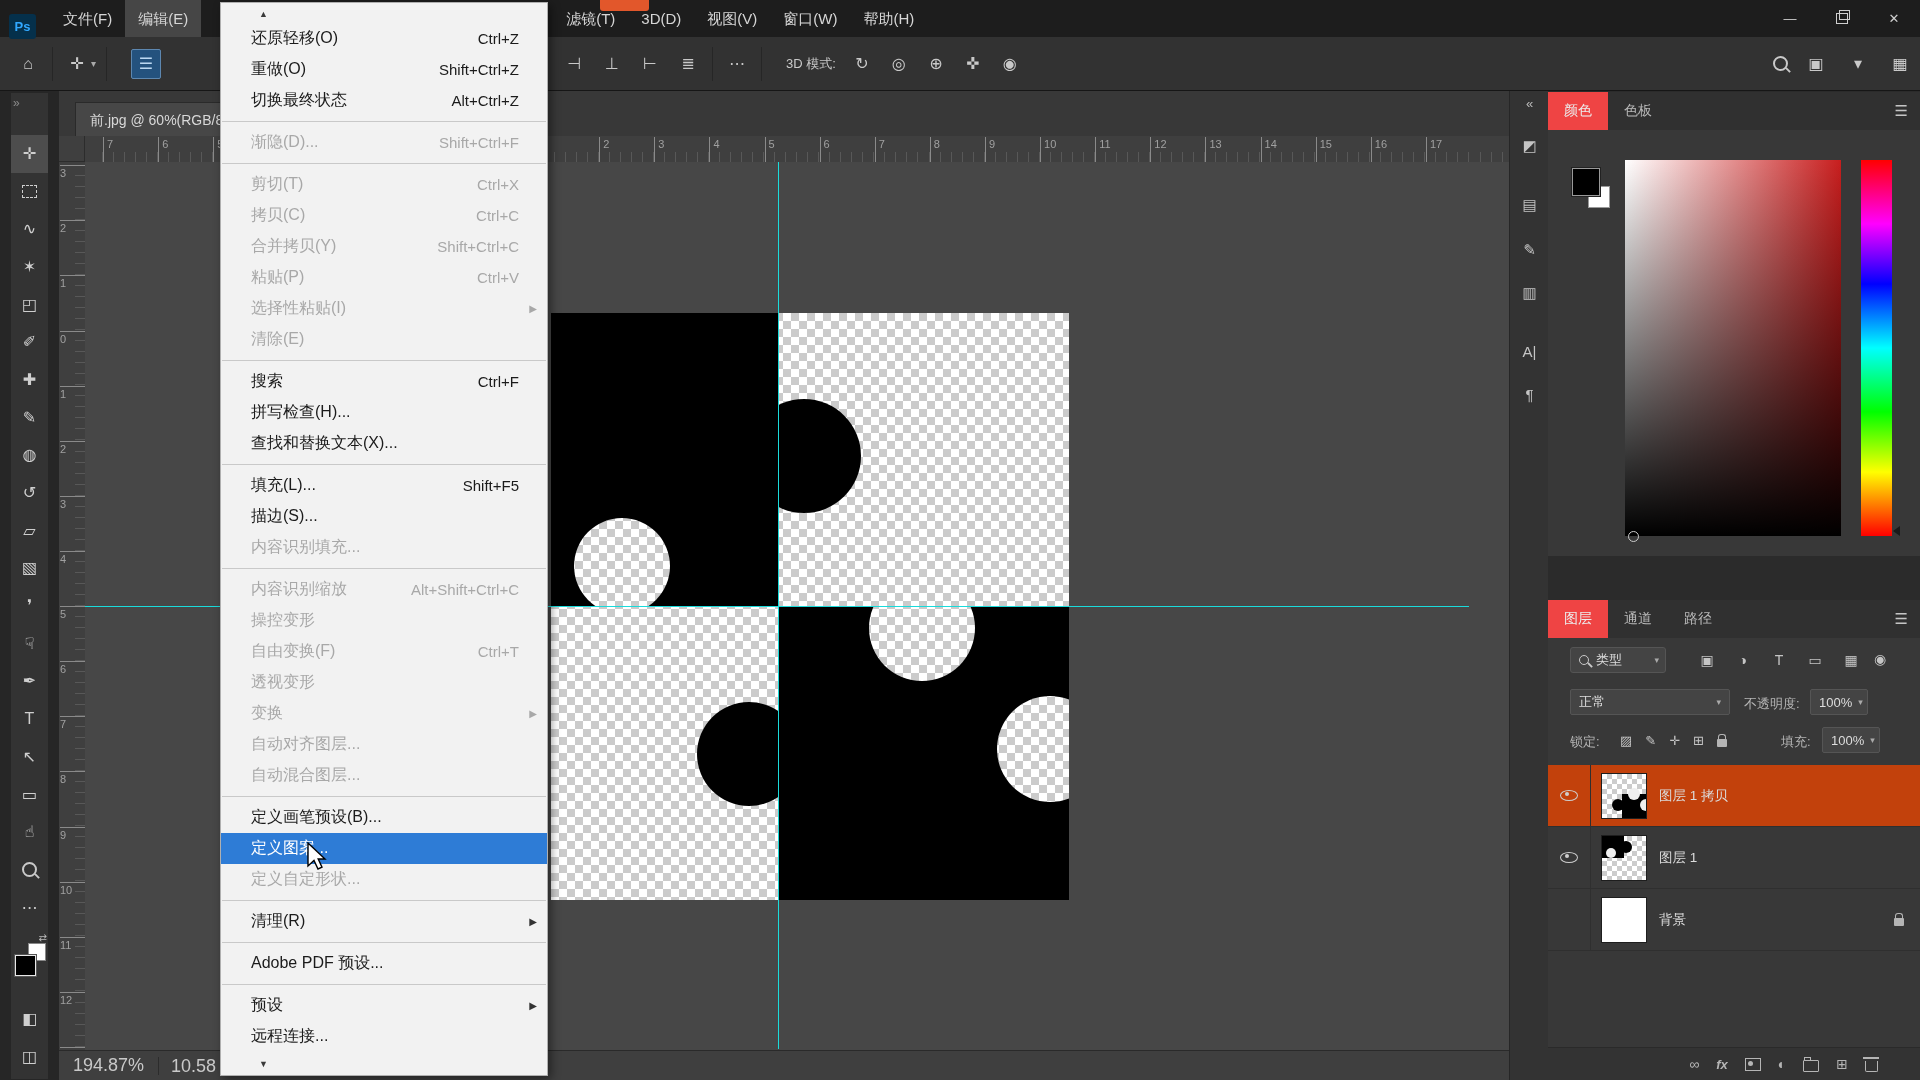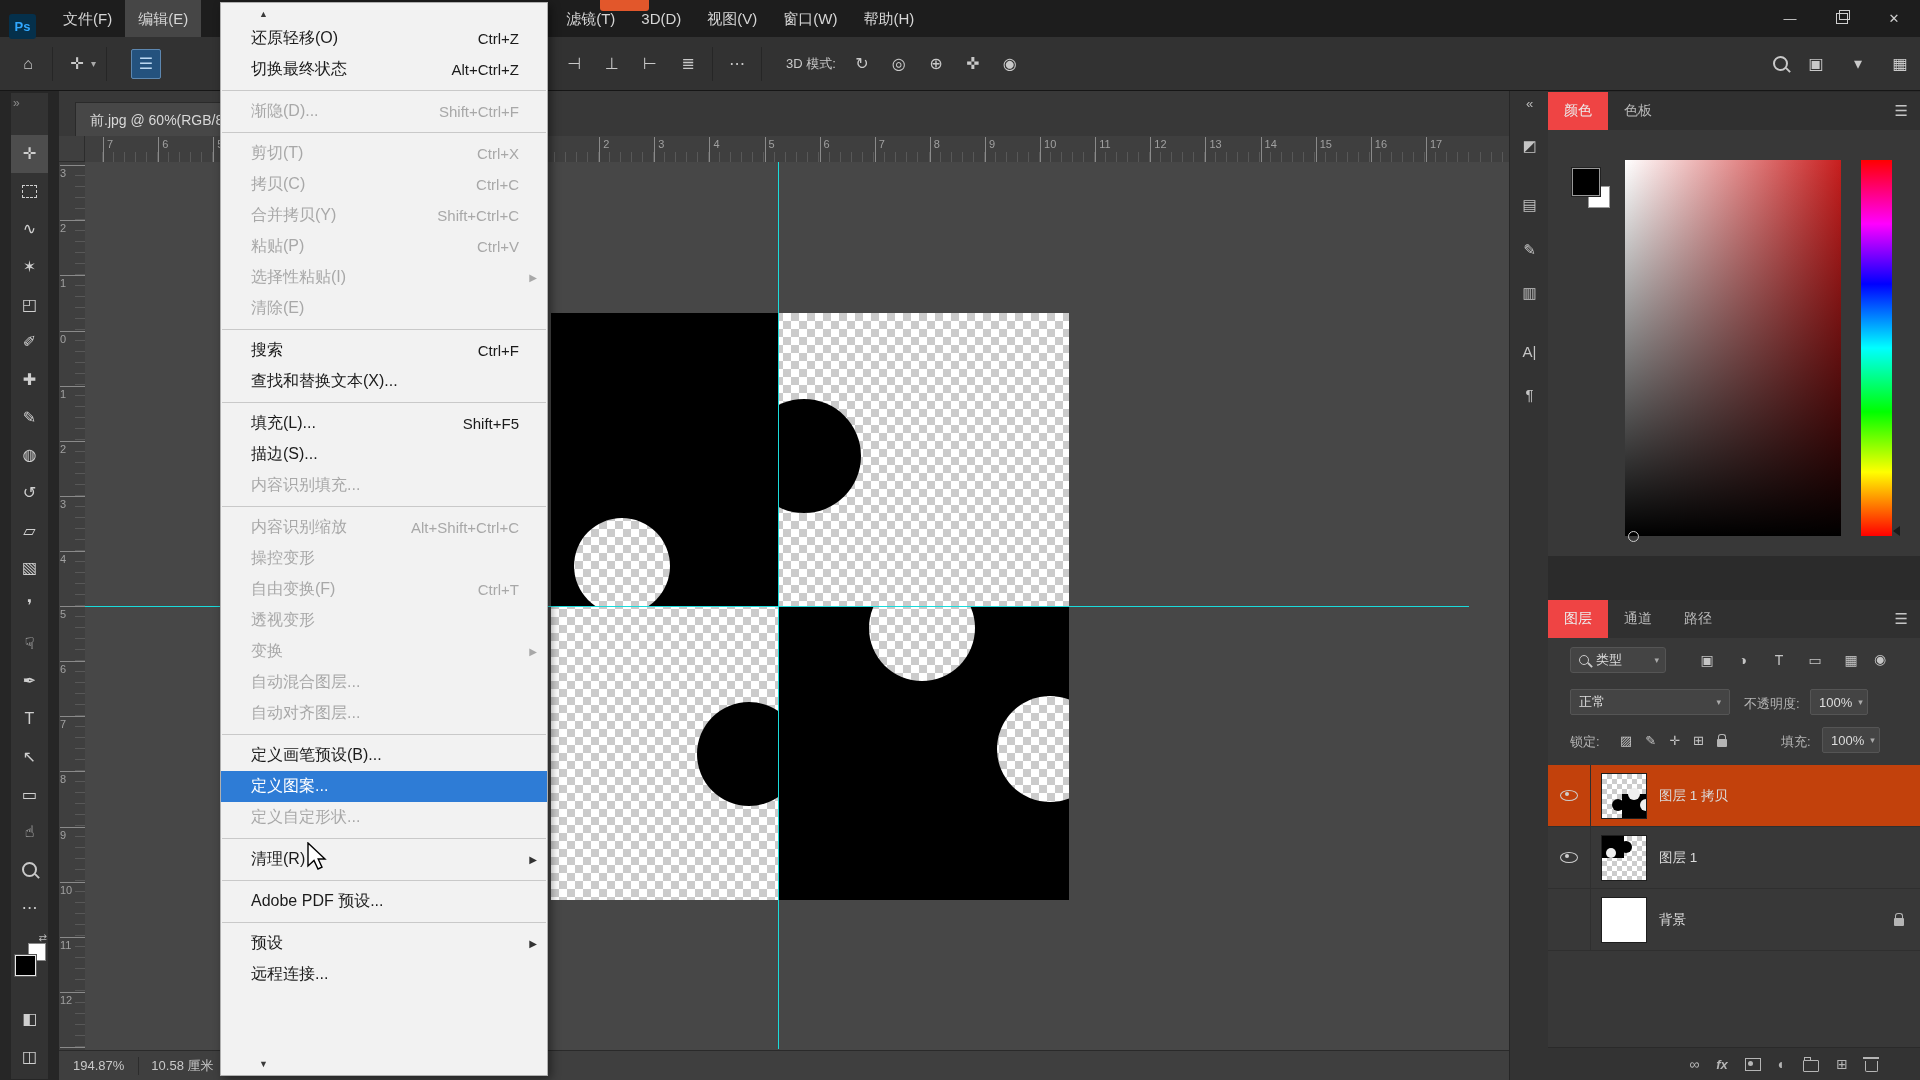--- a/index.html
+++ b/index.html
@@ -77,21 +77,21 @@
              background-position:16px 3px;background-size:10px 100%;background-repeat:no-repeat}
   .rlt{position:absolute;top:1px;height:25px;font-size:11px;color:#a0a0a0;border-left:1px solid #8a8a8a;padding-left:3px;line-height:14px}
   .rll{position:absolute;left:1px;width:25px;font-size:11px;color:#a0a0a0;border-top:1px solid #8a8a8a;padding-top:2px;text-align:left;line-height:11px}
   #canvas{position:absolute;left:26px;top:72px;right:0;bottom:0;background:#474747;overflow:hidden}
   #docimage{position:absolute;left:466px;top:151px}
   .guide-v{position:absolute;left:693px;top:0;bottom:2px;width:1px;background:#1adbdb}
   .guide-h{position:absolute;top:444px;left:0;width:1384px;height:1px;background:#1adbdb}
 
   
   #statusbar{position:absolute;left:59px;bottom:0;width:1450px;height:29px;background:#3f3f3f;border-top:1px solid #2a2a2a;
-             display:flex;align-items:center;font-size:13px;color:#c9c9c9;z-index:2}
+             display:flex;align-items:center;font-size:18px;color:#c9c9c9;z-index:2}
   #statusbar .zoomfield{padding:0 14px}
   .sline{width:1px;height:18px;background:#2c2c2c;margin-right:12px}
 
   
   #panelstrip{position:absolute;left:1509px;top:90px;width:39px;bottom:0;background:#333;border-left:1px solid #262626;z-index:2}
   .stripg{position:absolute;left:0;width:39px;text-align:center;color:#c5c5c5;font-size:15px}
   #collapse-arrows{position:absolute;left:0;top:6px;width:39px;text-align:center;color:#bbb;font-size:13px}
 
   
   #rightpanels{position:absolute;left:1548px;top:90px;width:372px;bottom:0;background:#2b2b2b;z-index:2;font-size:14px}
@@ -504,20 +504,24 @@
 </div>
 
 <div id="editmenu">
   <div class="scrollarrow">▲</div>
   <div id="editmenu-items" style="display:flex;flex-direction:column">
       <div class="mi">
         <span class="ml">还原轻移(O)</span>
         <span class="ms">Ctrl+Z</span>
       </div>
       <div class="mi">
+        <span class="ml">重做(O)</span>
+        <span class="ms">Shift+Ctrl+Z</span>
+      </div>
+      <div class="mi">
         <span class="ml">切换最终状态</span>
         <span class="ms">Alt+Ctrl+Z</span>
       </div>
       <div class="msep"></div>
       <div class="mi dis">
         <span class="ml">渐隐(D)...</span>
         <span class="ms">Shift+Ctrl+F</span>
       </div>
       <div class="msep"></div>
       <div class="mi dis">
@@ -542,20 +546,23 @@
       </div>
       <div class="mi dis">
         <span class="ml">清除(E)</span>
       </div>
       <div class="msep"></div>
       <div class="mi">
         <span class="ml">搜索</span>
         <span class="ms">Ctrl+F</span>
       </div>
       <div class="mi">
+        <span class="ml">拼写检查(H)...</span>
+      </div>
+      <div class="mi">
         <span class="ml">查找和替换文本(X)...</span>
       </div>
       <div class="msep"></div>
       <div class="mi">
         <span class="ml">填充(L)...</span>
         <span class="ms">Shift+F5</span>
       </div>
       <div class="mi">
         <span class="ml">描边(S)...</span>
       </div>
@@ -575,24 +582,24 @@
         <span class="ms">Ctrl+T</span>
       </div>
       <div class="mi dis">
         <span class="ml">透视变形</span>
       </div>
       <div class="mi dis">
         <span class="ml">变换</span>
         <span class="ma">▶</span>
       </div>
       <div class="mi dis">
+        <span class="ml">自动对齐图层...</span>
+      </div>
+      <div class="mi dis">
         <span class="ml">自动混合图层...</span>
-      </div>
-      <div class="mi dis">
-        <span class="ml">自动对齐图层...</span>
       </div>
       <div class="msep"></div>
       <div class="mi">
         <span class="ml">定义画笔预设(B)...</span>
       </div>
       <div class="mi hl">
         <span class="ml">定义图案...</span>
       </div>
       <div class="mi dis">
         <span class="ml">定义自定形状...</span>

